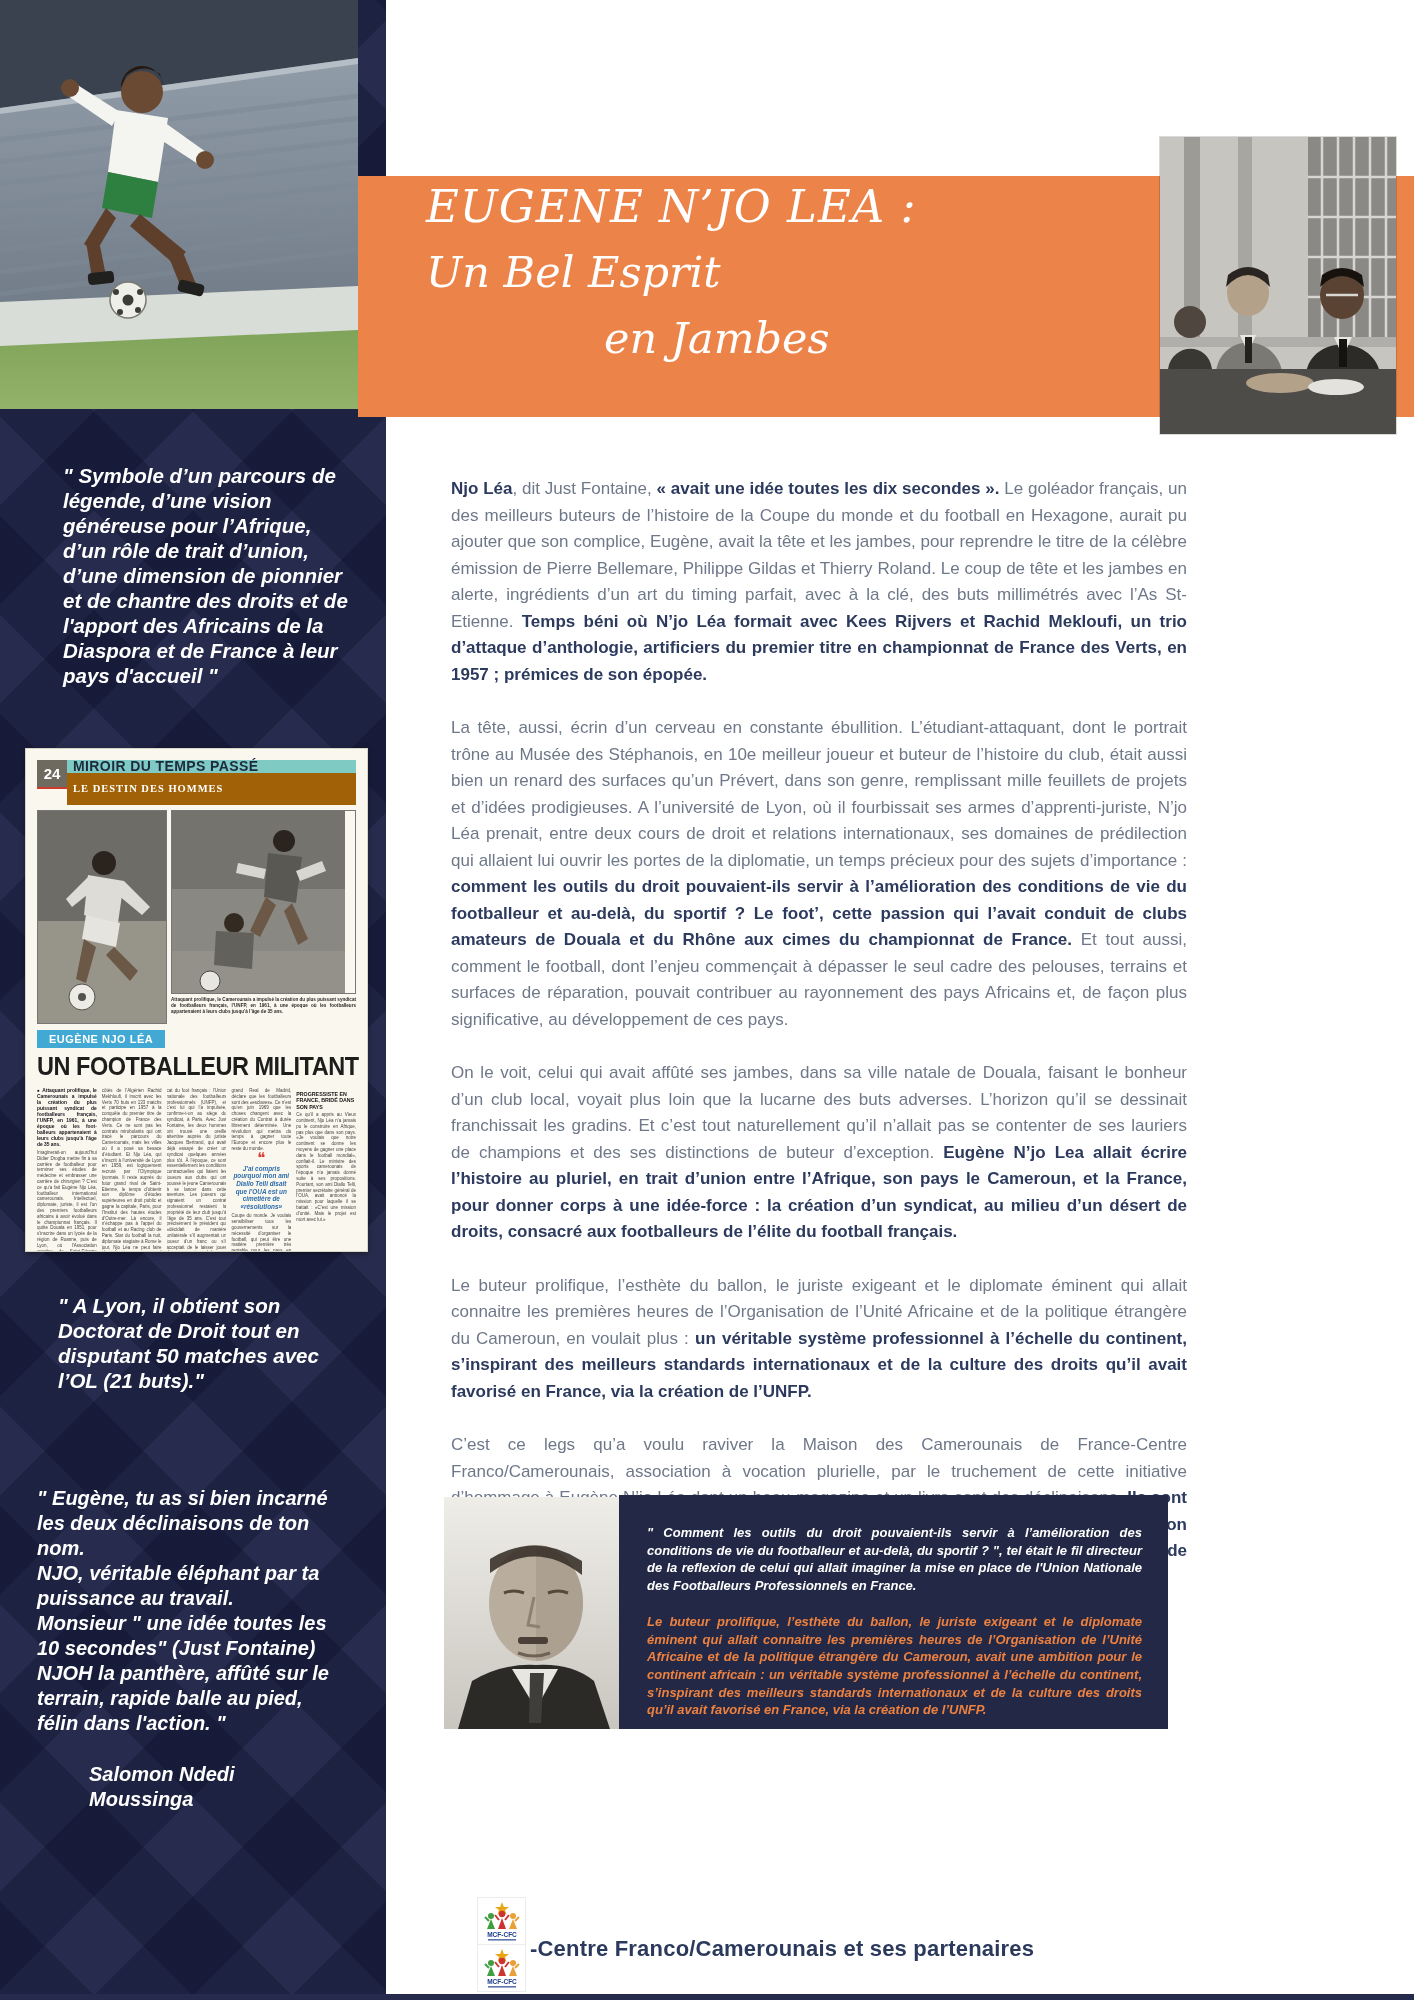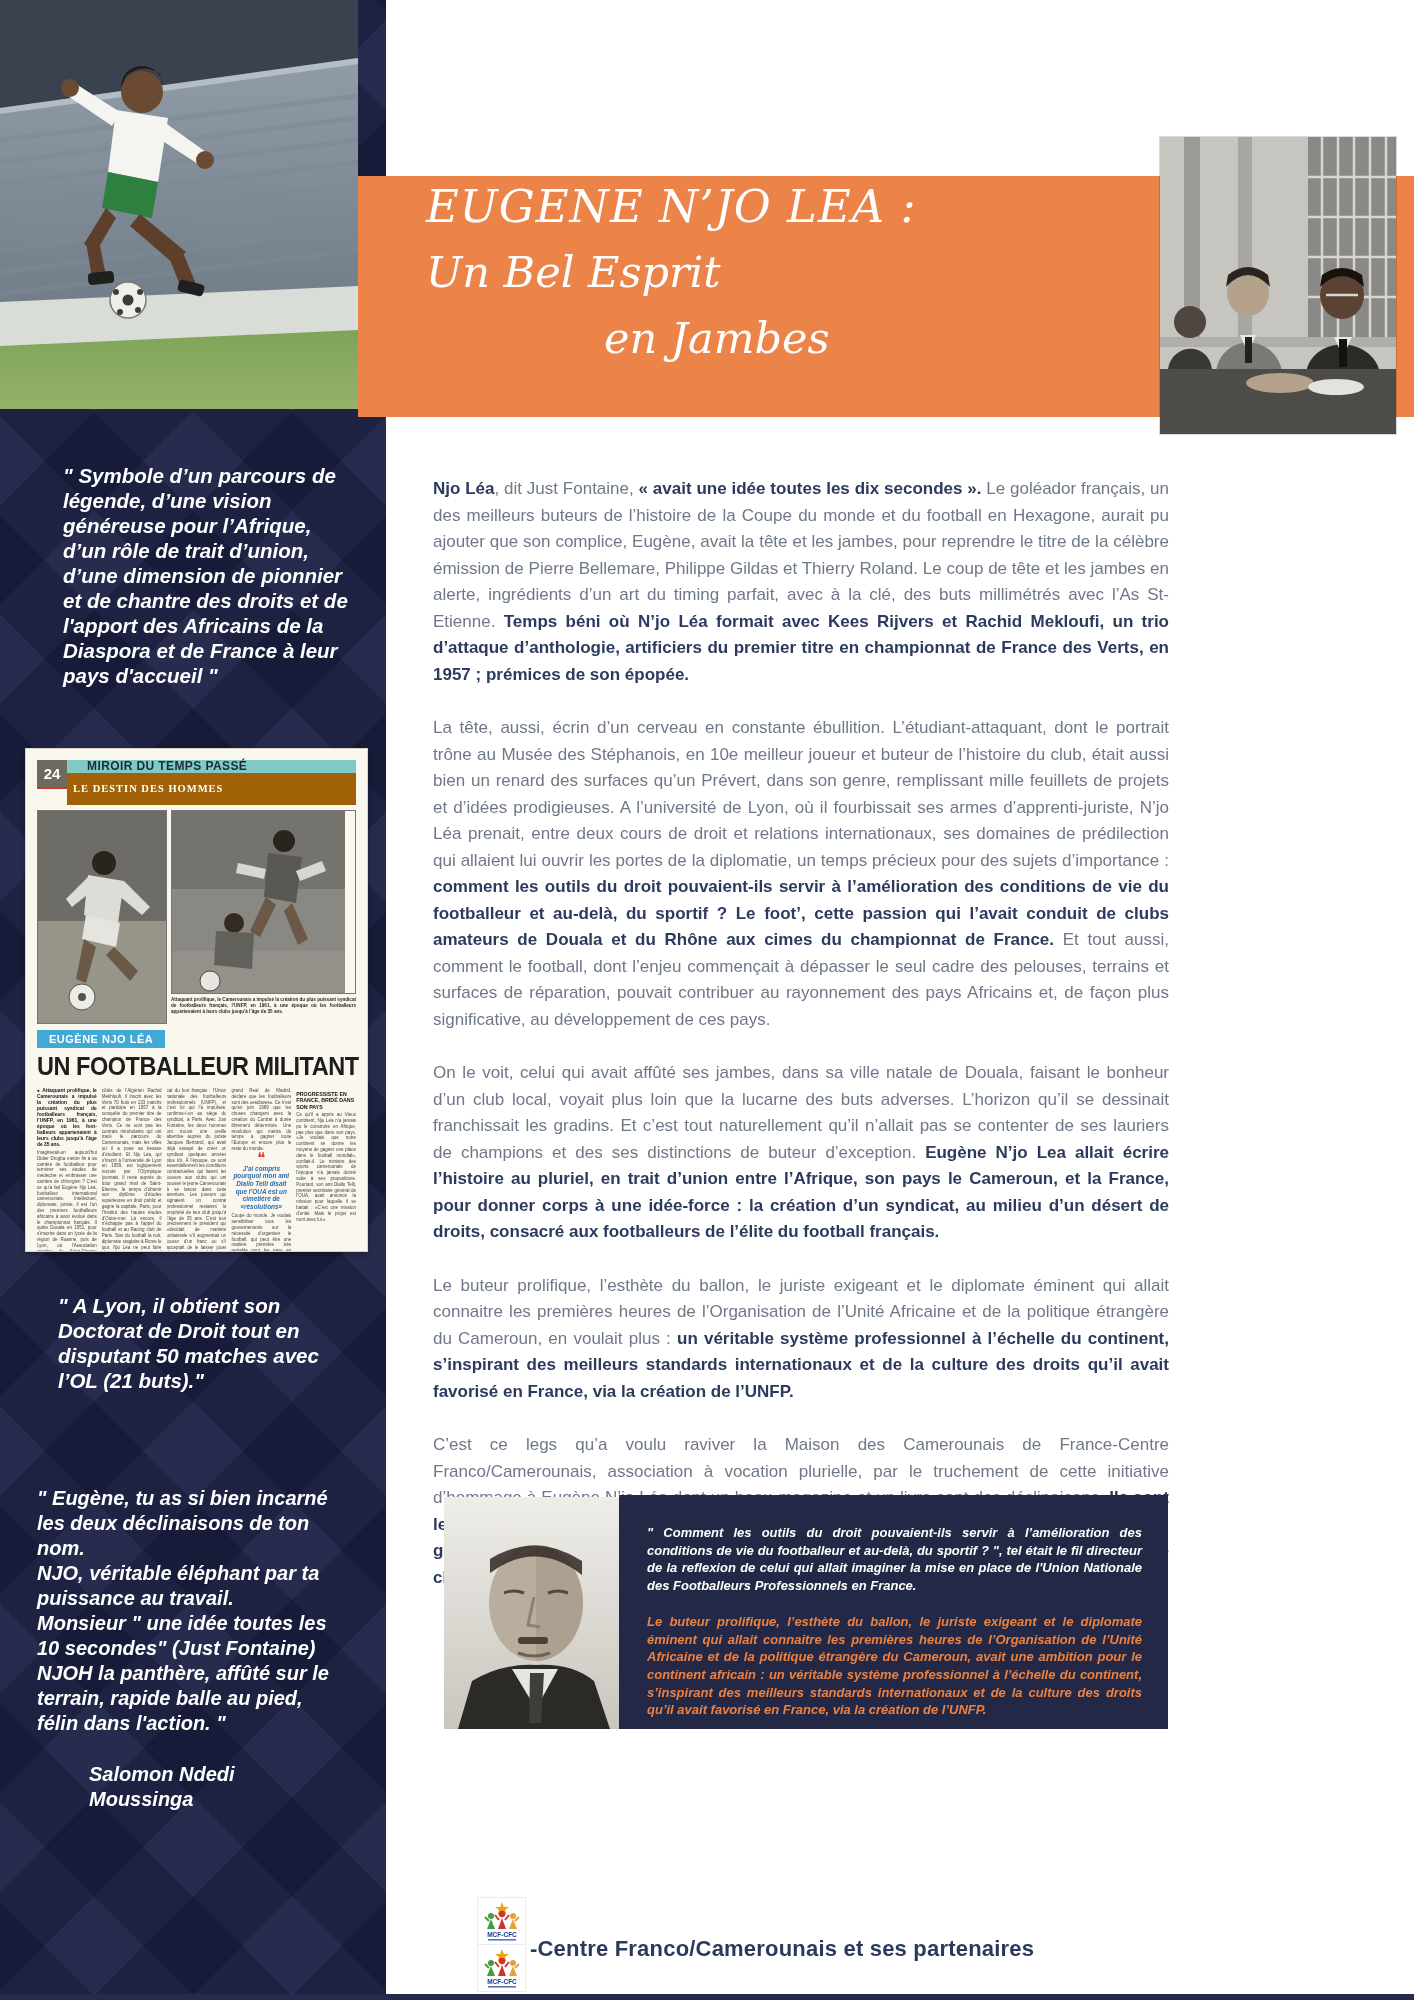--- a/index.html
+++ b/index.html
@@ -19,21 +19,21 @@
   .q3-author{margin-top:26px;padding-left:52px;font-size:20px;}
 
   
   .clipping{position:absolute;left:25px;top:748px;width:343px;height:504px;background:#faf7ef;
             border:1px solid #d8d4c6;box-shadow:0 2px 6px rgba(0,0,0,.35);padding:11px;box-sizing:border-box;
             overflow:hidden;}
   .clip-header{display:flex;justify-content:flex-end;}
   .clip-pagenum{width:30px;height:27px;background:#6e6a60;color:#fff;font-weight:700;font-size:15px;
                 display:flex;align-items:center;justify-content:center;border-bottom:2px solid #ce3a2e;}
   .clip-kickers{flex:1;display:flex;flex-direction:column;}
-  .clip-kicker-top{background:#7fcbc4;color:#1d2a3e;font-weight:700;font-size:12px;line-height:13px;padding:0 20px;letter-spacing:.4px;}
+  .clip-kicker-top{background:#7fcbc4;color:#1d2a3e;font-weight:700;font-size:14px;line-height:13px;padding:0 6px;letter-spacing:.4px;}
   .clip-kicker-bottom{background:#a16207;color:#ffffff;font-weight:700;font-size:10.5px;line-height:14px;padding:9px 6px;letter-spacing:1px;font-family:"Liberation Serif","DejaVu Serif",serif;}
   .clip-photos{display:flex;gap:4px;margin-top:5px;}
   .clip-photo-left{width:128px;height:212px;border:1px solid #777;}
   .clip-photo-rightcol{flex:1;display:flex;flex-direction:column;}
   .clip-photo-right{width:100%;height:184px;border:1px solid #777;box-sizing:border-box;}
   .clip-caption{font-size:4.6px;line-height:6px;font-weight:700;color:#2a2a26;margin-top:3px;text-align:justify;}
   .clip-pill{display:inline-block;background:#42a9d5;color:#fff;font-weight:700;font-size:11px;
              padding:3px 12px;border-radius:0;margin-top:6px;letter-spacing:.5px;}
   .clip-headline{font-size:25px;font-weight:700;color:#1d1d1b;margin-top:4px;white-space:nowrap;
                  transform:scaleX(.94);transform-origin:left;letter-spacing:-.5px;}
@@ -49,21 +49,21 @@
   .stadium{position:absolute;left:0;top:0;width:358px;height:409px;overflow:hidden;}
   .banner{position:absolute;left:358px;top:176px;width:1056px;height:241px;background:#ec8349;
           padding:8px 0 0 68px;box-sizing:border-box;}
   .title-line{font-family:"DejaVu Serif","Liberation Serif",serif;font-style:italic;color:#ffffff;}
   .title-l1{font-size:45px;line-height:46px;margin-bottom:20px;letter-spacing:1px;}
   .title-l2{font-size:43px;line-height:44px;margin-bottom:22px;}
   .title-l3{font-size:43px;line-height:44px;padding-left:178px;}
   .meeting{position:absolute;left:1160px;top:137px;width:236px;height:297px;overflow:hidden;box-shadow:0 0 0 1px rgba(0,0,0,.15);}
 
   
-  .article{position:absolute;left:433px;top:476px;width:736px;color:#6f7889;}
+  .article{position:absolute;left:451px;top:476px;width:736px;color:#6f7889;}
   .body-para{margin:0 0 27px 0;font-size:17px;line-height:26.5px;text-align:justify;}
   .body-para strong{color:#2c3a5e;font-weight:700;}
   .byline{margin-top:46px;text-align:right;padding-right:92px;font-size:17px;color:#6f7889;}
 
   
   .portrait{position:absolute;left:444px;top:1497px;width:175px;height:232px;overflow:hidden;}
   .hibox{position:absolute;left:619px;top:1495px;width:549px;height:234px;background:#222845;
          box-sizing:border-box;padding:29px 26px 0 28px;}
   .hibox p{margin:0;font-size:13px;line-height:17.7px;font-weight:700;font-style:italic;text-align:justify;}
   .hibox-white{color:#ffffff;margin-bottom:18px !important;}

